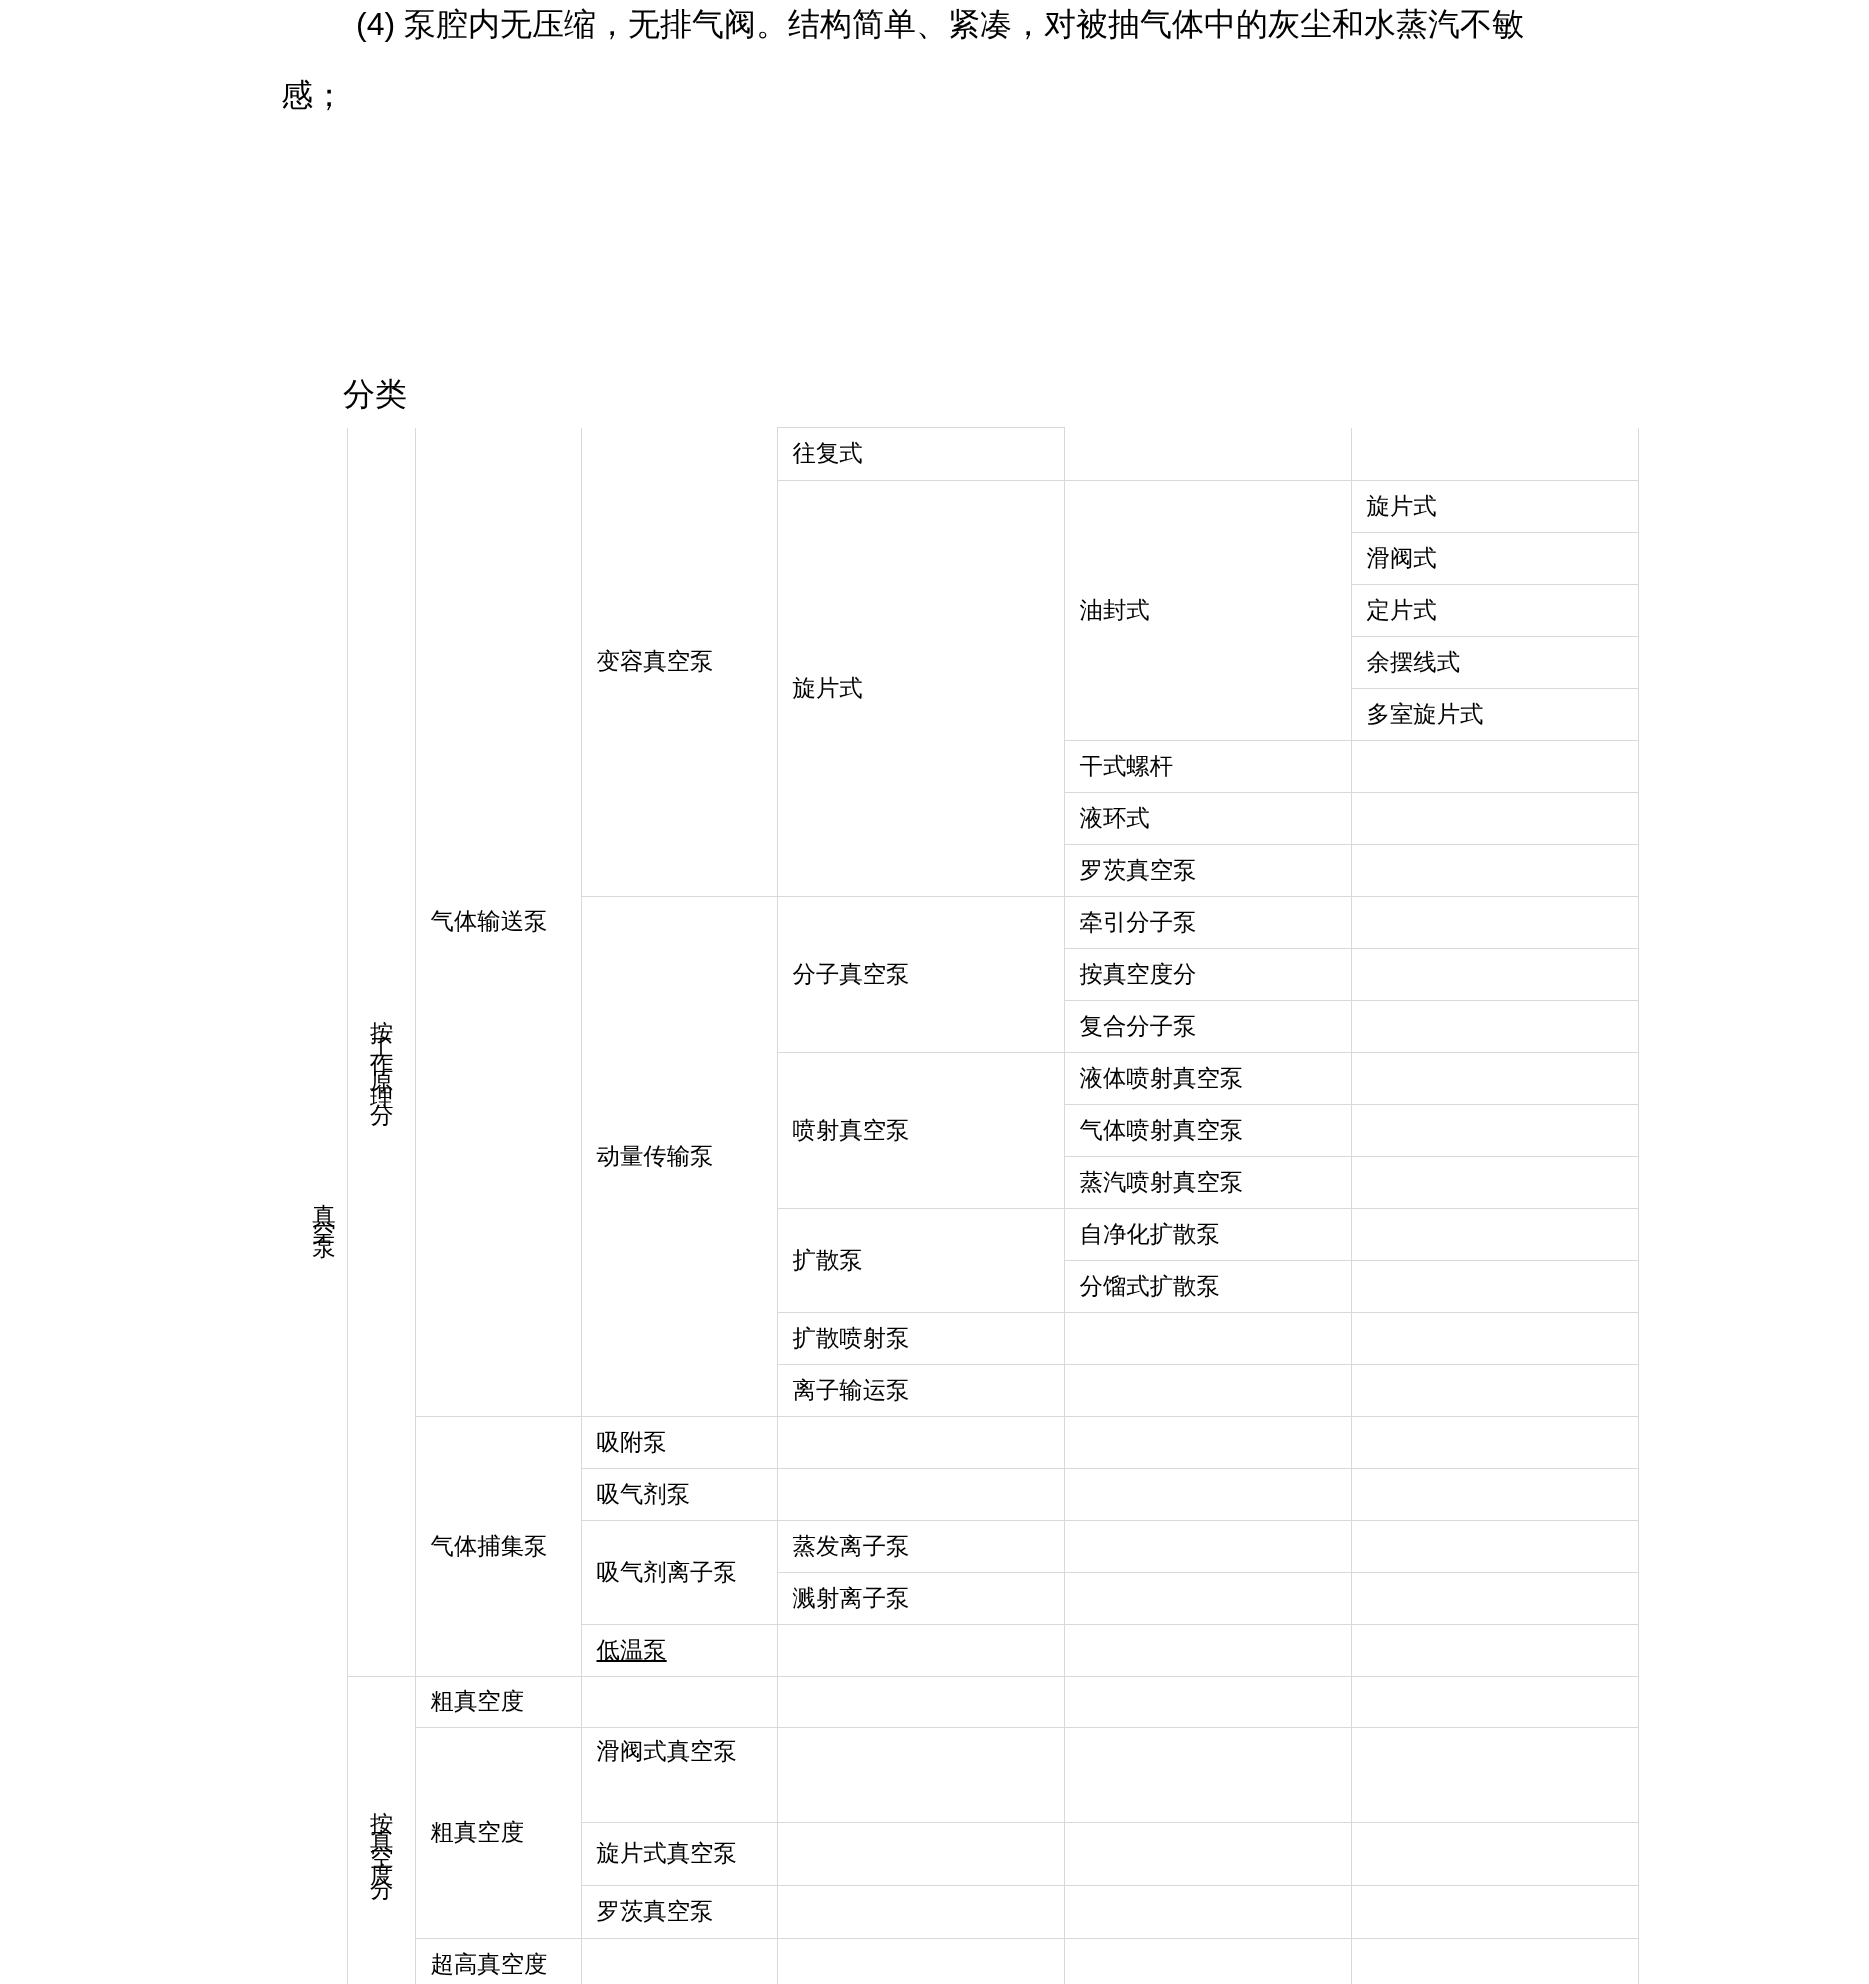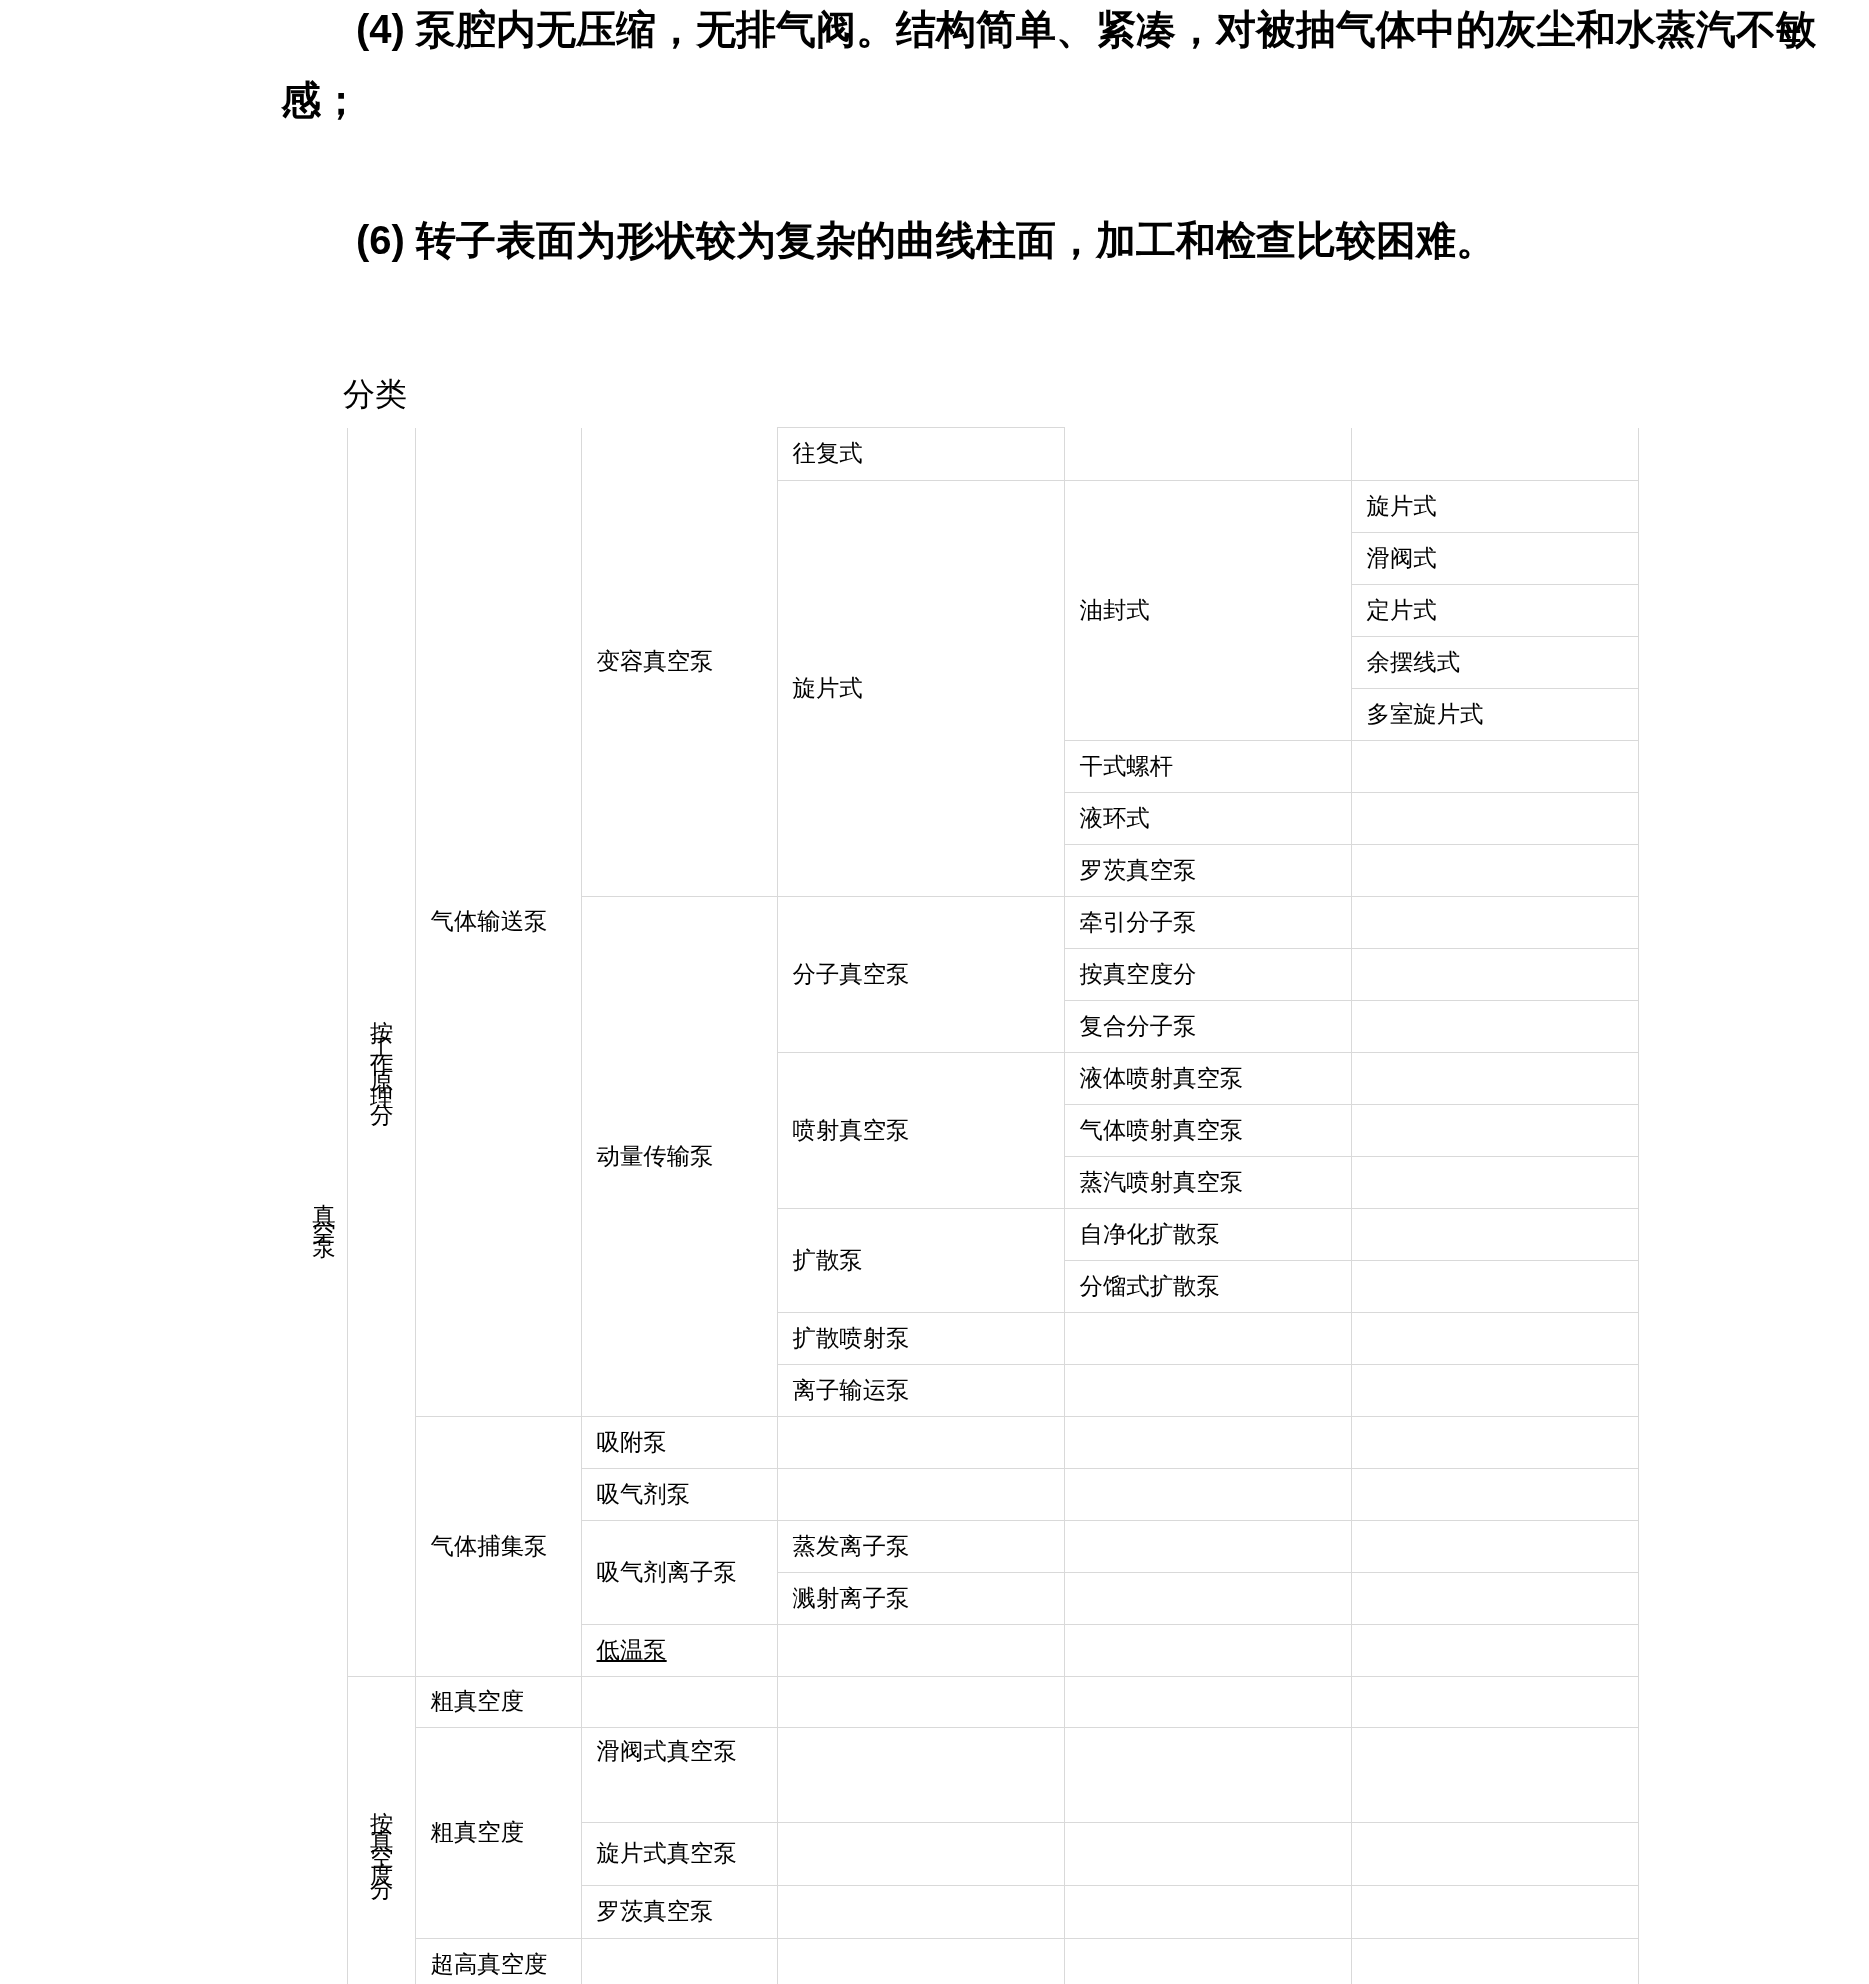--- a/index.html
+++ b/index.html
@@ -7,25 +7,24 @@
     position: relative;
     width: 1870px;
     height: 1985px;
     background: #ffffff;
     overflow: hidden;
     font-family: "Liberation Sans", "DejaVu Sans", sans-serif;
     color: #000;
   }
   .para-line {
     position: absolute;
-    font-size: 40px;
+    font-size: 32px;
     line-height: 1.18;
     color: #000;
     white-space: pre;
-    font-weight: bold;
   }
   .pl-0 { left: 356px; top: 6px;   }
   .pl-1 { left: 281px; top: 77px; }
   .pl-2 { left: 356px; top: 147px; }
   .pl-3 { left: 356px; top: 217px; }
   .section-heading {
     position: absolute;
     left: 343px; top: 373px;
     font-size: 32px;
     font-weight: normal;
@@ -70,21 +69,20 @@
     padding-top: 9px;
   }
 </style>
 </head>
 <body>
 
 <div class="page">
 
   <div class="para-line pl-0">(4) 泵腔内无压缩，无排气阀。结构简单、紧凑，对被抽气体中的灰尘和水蒸汽不敏</div>
   <div class="para-line pl-1">感；</div>
-  <div class="para-line pl-3">(6) 转子表面为形状较为复杂的曲线柱面，加工和检查比较困难。</div>
 
   <div class="section-heading">分类</div>
 
   <table class="cls-table">
     <colgroup>
         <col style="width: 47px;">
         <col style="width: 68px;">
         <col style="width: 166px;">
         <col style="width: 196px;">
         <col style="width: 287px;">

